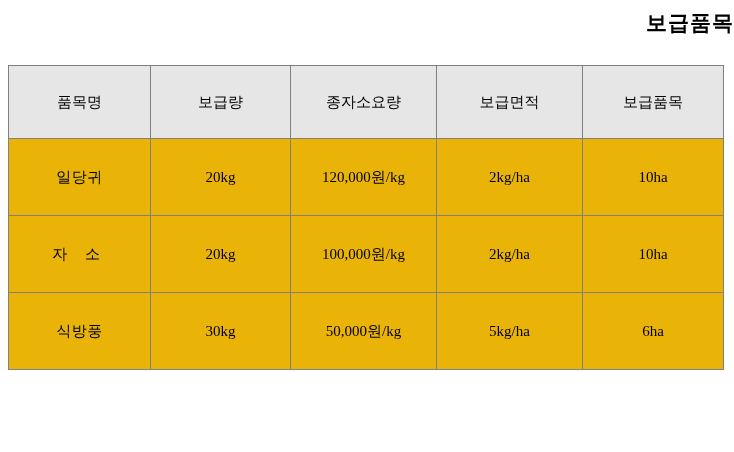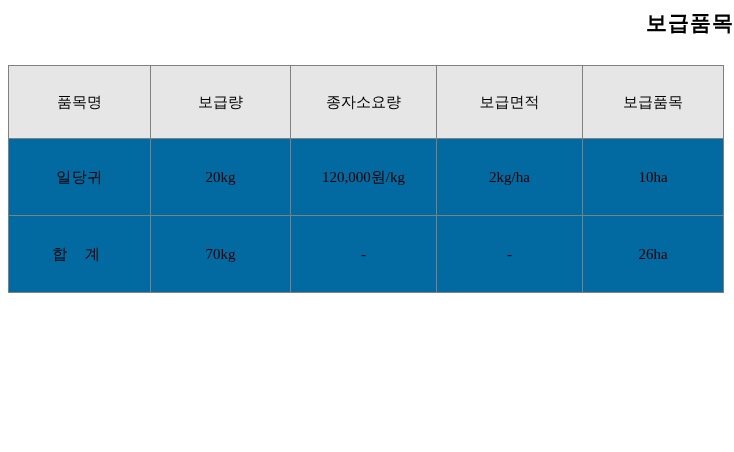--- a/index.html
+++ b/index.html
@@ -51,21 +51,21 @@
     padding: 0;
   }
   table.supply-table thead th {
     background: #e6e6e6;
     height: 72px;
     font-weight: normal;
     font-size: 15px;
   }
   table.supply-table tbody td {
     height: 76px;
-    background: #0369a1;
+    background: #eab308;
   }
   .col-name { width: 142px; }
   .col-qty { width: 140px; }
   .col-price { width: 146px; }
   .col-seed { width: 146px; }
   .col-area { width: 141px; }
 
   .cell-name {
     letter-spacing: 0.5px;
   }
@@ -101,23 +101,30 @@
       </thead>
       <tbody>
         <tr>
           <td class="cell-name">일당귀</td>
           <td>20kg</td>
           <td>120,000원/kg</td>
           <td>2kg/ha</td>
           <td>10ha</td>
         </tr>
         <tr>
-          <td class="cell-name spaced">합 계</td>
-          <td>70kg</td>
-          <td>-</td>
-          <td>-</td>
-          <td>26ha</td>
+          <td class="cell-name spaced">자 소</td>
+          <td>20kg</td>
+          <td>100,000원/kg</td>
+          <td>2kg/ha</td>
+          <td>10ha</td>
+        </tr>
+        <tr>
+          <td class="cell-name">식방풍</td>
+          <td>30kg</td>
+          <td>50,000원/kg</td>
+          <td>5kg/ha</td>
+          <td>6ha</td>
         </tr>
       </tbody>
     </table>
   </div>
 
 </div>
 
 </body></html>

